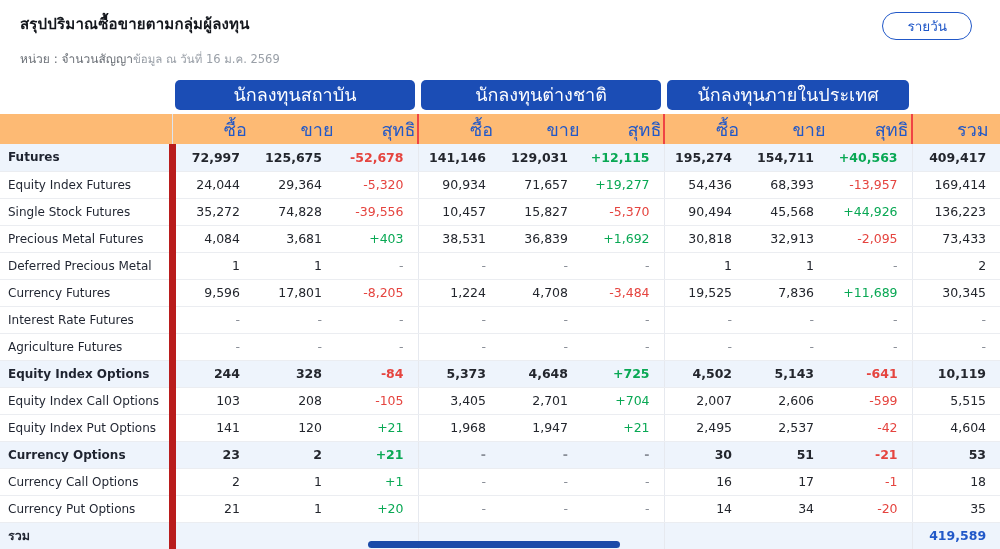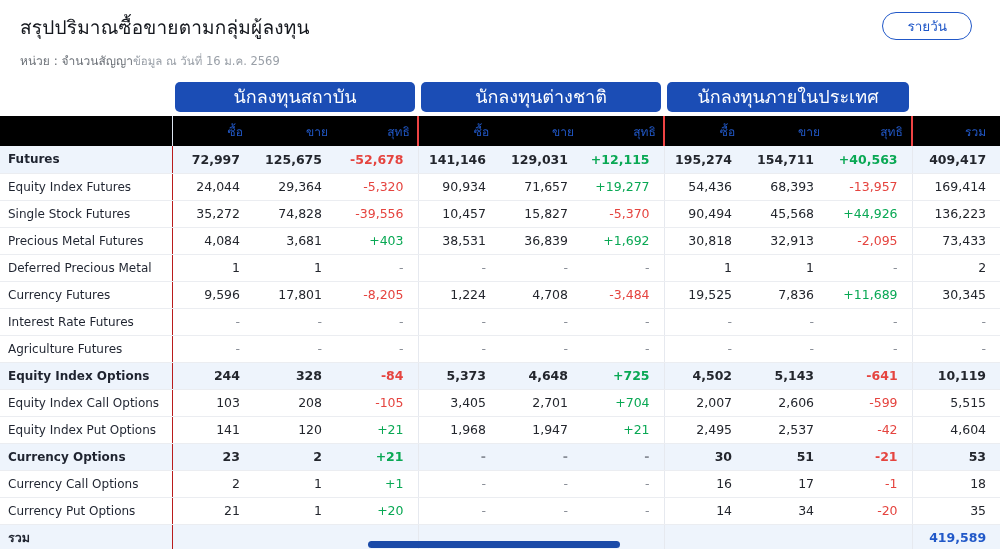--- a/index.html
+++ b/index.html
@@ -8,21 +8,21 @@
     background: #ffffff;
     font-family: "DejaVu Sans", "Liberation Sans", sans-serif;
   }
   .page { position: relative; width: 1000px; height: 549px; background: #fff; }
 
   
   .header {
     display: flex; justify-content: space-between; align-items: flex-start;
     padding: 12px 28px 0 20px;
   }
-  .page-title { font-size: 19px; font-weight: normal; color: #14171d; letter-spacing: .2px; }
+  .page-title { font-size: 15px; font-weight: bold; color: #14171d; letter-spacing: .2px; }
   .daily-btn {
     border: 1.5px solid #2158c8; color: #2158c8; background: #fff;
     border-radius: 17px; padding: 5px 24px; font-size: 13.5px; line-height: 1.2;
     cursor: pointer; font-family: inherit;
   }
   .meta {
     display: flex; align-items: center;
     padding: 9px 28px 12px 20px;
   }
   .unit-label { font-size: 12px; color: #6b7077; }
@@ -38,31 +38,31 @@
   .gh-cell { padding: 0 3px 4px 3px; background: #fff; }
   .gh-spacer { background: #fff; }
   .gh {
     background: #1b4db5; color: #fff; font-weight: normal;
     font-size: 18px; height: 30px; line-height: 30px;
     text-align: center; border-radius: 5px;
     white-space: nowrap; overflow: hidden;
   }
 
   th.sub {
-    background: #000000; color: #2158c8; font-weight: normal;
-    font-size: 12px; height: 30px; text-align: center; white-space: nowrap; padding-left: 44px;
+    background: #fdba74; color: #2158c8; font-weight: normal;
+    font-size: 18px; height: 30px; text-align: center; white-space: nowrap; padding-left: 44px;
   }
   th.sub.total-head { text-align: right; padding-right: 14px; }
   th.sub.grp-end { border-right: 2px solid #ef4444; }
   th.sub.label-col { border-right: 1px solid #dde5f0; }
 
   tbody th, tbody td { height: 27px; border-bottom: 1px solid #ebedf1; }
   th.row-label {
     text-align: left; padding-left: 8px; font-weight: normal;
-    font-size: 12px; color: #1f2430; border-right: 1px solid #b91c1c;
+    font-size: 12px; color: #1f2430; border-right: 7px solid #b91c1c;
     white-space: nowrap; overflow: hidden;
   }
   tbody td {
     text-align: right; padding-right: 14px;
     font-size: 12.5px; color: #23262d; white-space: nowrap;
   }
   td.grp-end { border-right: 1px solid #e6e9ef; }
   td.pos  { color: #09a854; }
   td.neg  { color: #e5443f; }
   td.dash { color: #8a8f98; }

